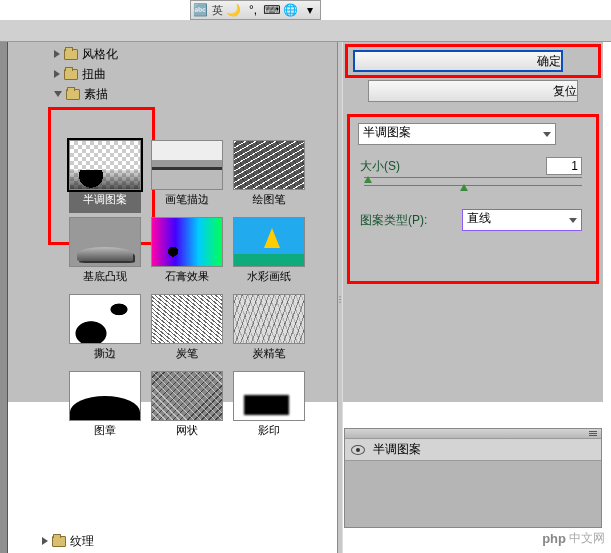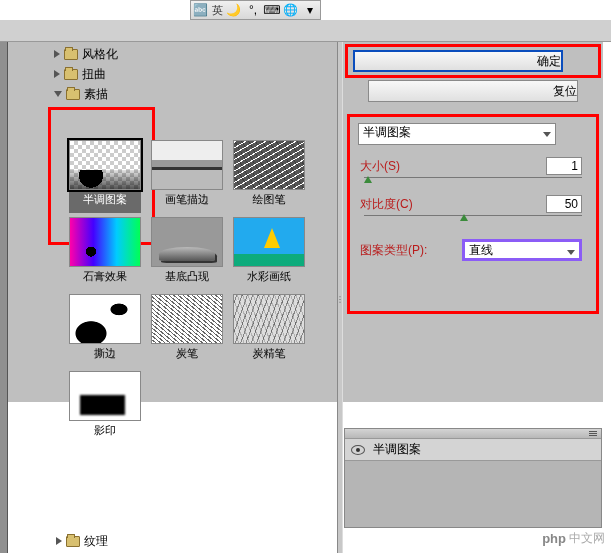--- a/index.html
+++ b/index.html
@@ -52,42 +52,42 @@
     .th-charcoal::after { content:''; position:absolute; inset:0; background: repeating-linear-gradient(40deg, transparent 0 2px, #0009 2px 3px); }
     .th-conte { background: #ddd; }
     .th-conte::after { content:''; position:absolute; inset:0; background: repeating-linear-gradient(-70deg, transparent 0 4px, #0006 4px 5px), repeating-linear-gradient(70deg, transparent 0 4px, #0003 4px 5px); }
     .th-stamp { background: #fff; position: relative; }
     .th-stamp::after { content:''; position:absolute; left:0; bottom:0; width:100%; height:50%; background: #000; border-radius: 60% 60% 0 0 / 80% 80% 0 0; }
     .th-ret { background: #888; }
     .th-ret::after { content:''; position:absolute; inset:0; background: repeating-linear-gradient(45deg, transparent 0 4px, #fff8 4px 5px), repeating-linear-gradient(-45deg, transparent 0 4px, #0008 4px 5px); }
     .th-photocopy { background: #fff; position:relative; }
     .th-photocopy::after { content:''; position:absolute; left:10px; bottom:5px; width:45px; height:20px; background: #000; filter: blur(1px); }
     
-    .tree-bottom { position: absolute; left: 48px; bottom: 2px; }
+    .tree-bottom { position: absolute; left: 34px; bottom: 2px; }
     
     .divider-v { position: absolute; left: 329px; top: 0; width: 6px; height: 511px; background: #c8c8c8; border-left: 1px solid #888; border-right: 1px solid #ddd; display:flex; align-items:center; justify-content:center; }
     .divider-dots::before { content:'⋮'; color:#555; font-size: 8px; }
     
     .right-panel { position: absolute; left: 335px; top: 0; width: 260px; height: 511px; }
     
     .btn-row { display:flex; justify-content:center; padding: 8px; }
     .btn { width: 210px; height: 22px; border: 1px solid #8a8a8a; background: linear-gradient(#f8f8f8, #e0e0e0); text-align:right; line-height:20px; cursor:pointer; }
     .btn.primary { border: 2px solid #0a4dbd; line-height:18px; }
     .ok-hl { border: 3px solid red; padding: 3px 5px; margin: 2px; }
     
     .params-hl { border: 3px solid red; margin: 8px 4px 0 4px; padding: 6px 8px 50px 8px; }
     .select-wide { width: 198px; height: 22px; border: 1px solid #888; background: #fff; padding: 0 4px; position: relative; }
     .select-wide::after { content: ''; position: absolute; right: 4px; top: 8px; border-left: 4px solid transparent; border-right: 4px solid transparent; border-top: 5px solid #555; }
     .param-row { display:flex; align-items:center; justify-content:space-between; padding: 12px 6px 0 2px; }
-    .param-label { color: #b91c1c; }
+    .param-label { color: #14532d; }
     .param-input { width: 36px; height: 18px; border: 1px solid #888; background:#fff; text-align:right; padding: 0 3px; }
     .slider { height: 6px; position: relative; margin: 2px 6px 0 6px; border-top: 1px solid #777; }
     .slider-handle { position:absolute; top:-2px; width:0; height:0; border-left:4px solid transparent; border-right:4px solid transparent; border-bottom:7px solid #3b8b3b; }
     .param-row.compact { padding-top: 18px; }
-    .select-sm { width: 120px; height: 22px; border: 3px solid #8b5cf6; background:#fff; padding:0 4px; position:relative; }
+    .select-sm { width: 120px; height: 22px; border: 1px solid #8b5cf6; background:#fff; padding:0 4px; position:relative; }
     .select-sm::after { content:''; position:absolute; right:4px; top:8px; border-left:4px solid transparent; border-right:4px solid transparent; border-top:5px solid #555; }
     
     .layers { position: absolute; left: 1px; top: 386px; width: 258px; height: 100px; border: 1px solid #888; background: #b5b5b5; }
     .layers-header { height: 10px; background: linear-gradient(#d4d4d4, #b8b8b8); border-bottom: 1px solid #999; position: relative; }
     .layers-header::after { content:''; position:absolute; right:4px; top:2px; width:8px; height:6px; background: repeating-linear-gradient(#555 0 1px, transparent 1px 2px); }
     .layer-item { height: 22px; display:flex; align-items:center; padding: 0 6px; gap: 8px; background: #d4d4d4; border-bottom: 1px solid #999; }
     .eye { width: 14px; height: 10px; border: 1px solid #555; border-radius: 50%; position:relative; }
     .eye::after { content:''; position:absolute; left:4px; top:2px; width:4px; height:4px; background:#333; border-radius:50%; }
     
     .watermark { position: absolute; right: 6px; bottom: 6px; font-size: 12px; color: #aaa; display:flex; align-items:center; gap:3px; }
@@ -138,42 +138,50 @@
       </div>
       <div class="thumb-item">
         <div class="thumb th-chrome"></div>
         <div class="thumb-label">画笔描边</div>
       </div>
       <div class="thumb-item">
         <div class="thumb th-graphic"></div>
         <div class="thumb-label">绘图笔</div>
       </div>
       <div class="thumb-item">
+        <div class="thumb th-basrelief"></div>
+        <div class="thumb-label">基底凸现</div>
+      </div>
+      <div class="thumb-item">
         <div class="thumb th-plaster"></div>
         <div class="thumb-label">石膏效果</div>
       </div>
       <div class="thumb-item">
-        <div class="thumb th-basrelief"></div>
-        <div class="thumb-label">基底凸现</div>
-      </div>
-      <div class="thumb-item">
         <div class="thumb th-water"></div>
         <div class="thumb-label">水彩画纸</div>
       </div>
       <div class="thumb-item">
         <div class="thumb th-torn"></div>
         <div class="thumb-label">撕边</div>
       </div>
       <div class="thumb-item">
         <div class="thumb th-charcoal"></div>
         <div class="thumb-label">炭笔</div>
       </div>
       <div class="thumb-item">
         <div class="thumb th-conte"></div>
         <div class="thumb-label">炭精笔</div>
+      </div>
+      <div class="thumb-item">
+        <div class="thumb th-stamp"></div>
+        <div class="thumb-label">图章</div>
+      </div>
+      <div class="thumb-item">
+        <div class="thumb th-ret"></div>
+        <div class="thumb-label">网状</div>
       </div>
       <div class="thumb-item">
         <div class="thumb th-photocopy"></div>
         <div class="thumb-label">影印</div>
       </div>
     </div>
 
     <div class="tree-bottom">
       <div class="tree-row">
         <span class="tri"></span>
@@ -201,24 +209,20 @@
       </div>
 
       <div class="param-row">
         <span class="param-label">大小(S)</span>
         <input class="param-input" value="1" style="">
       </div>
       <div class="slider">
         <span class="slider-handle" style="left:0px;"></span>
       </div>
 
-      <div class="param-row">
-        <span class="param-label">对比度(C)</span>
-        <input class="param-input" value="50" style="">
-      </div>
       <div class="slider">
         <span class="slider-handle" style="left:96px;"></span>
       </div>
 
       <div class="param-row compact">
         <span class="param-label">图案类型(P):</span>
         <div class="select-sm">
           <span>直线</span>
         </div>
       </div>

